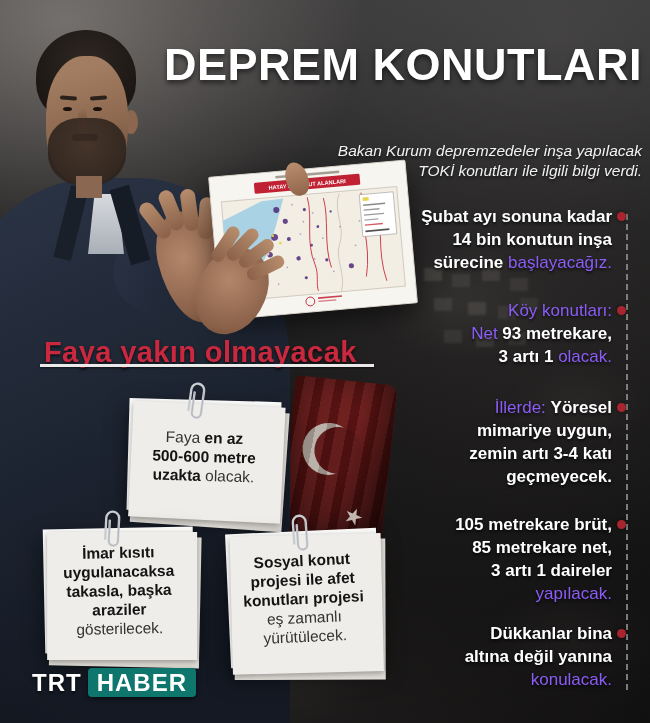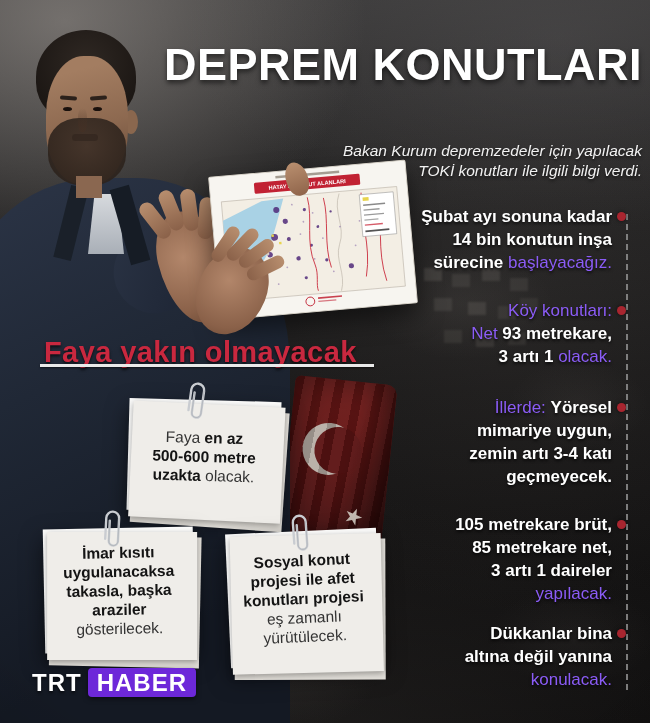--- a/index.html
+++ b/index.html
@@ -137,21 +137,21 @@
   .note2{left:44px;top:528px;width:150px;height:124px;transform:rotate(-1.2deg);}
   .note3{left:228px;top:531px;width:151px;height:134px;transform:rotate(-2.6deg);}
   .clip{position:absolute;z-index:8;width:22px;height:44px;}
   .clip1{left:186px;top:380px;transform:rotate(8deg);}
   .clip2{left:102px;top:508px;transform:rotate(3deg);}
   .clip3{left:290px;top:512px;transform:rotate(-4deg);}
 
   
   .logo{position:absolute;left:32px;top:668px;z-index:9;display:flex;align-items:center;gap:6px;}
   .logo-trt{color:#fff;font-weight:800;font-size:24px;letter-spacing:1px;text-shadow:0 2px 3px rgba(0,0,0,.6);}
-  .logo-haber{background:#6d28d9;color:#fff;font-weight:800;font-size:24px;letter-spacing:1px;
+  .logo-haber{background:#0f766e;color:#fff;font-weight:800;font-size:24px;letter-spacing:1px;
     padding:0 9px;height:29px;line-height:29px;border-radius:4px;box-shadow:0 2px 5px rgba(0,0,0,.5);}
 </style>
 </head>
 <body>
 
 <div class="stage">
 
   <div class="bg-base"></div>
   <div class="bg-rubble"></div>
   <div class="bg-buildings"></div>
@@ -266,21 +266,21 @@
       </div>
     <div class="f f3"></div>
     <div class="f f4"></div>
   </div>
   <div class="thumb-top"></div>
 
   <div class="title">
     <div>DEPREM KONUTLARI</div>
   </div>
   <div class="subtitle">
-    <div>Bakan Kurum depremzedeler için yapılacak</div>
+    <div>Bakan Kurum depremzedeler inşa yapılacak</div>
     <div>TOKİ konutları ile ilgili bilgi verdi.</div>
   </div>
 
   <div class="heading">Faya yakın olmayacak</div>
   <div class="heading-underline"></div>
 
   <div class="dash-line"></div>
   <div class="dot" style="top:212px"></div>
   <div class="dot" style="top:306px"></div>
   <div class="dot" style="top:403px"></div>

